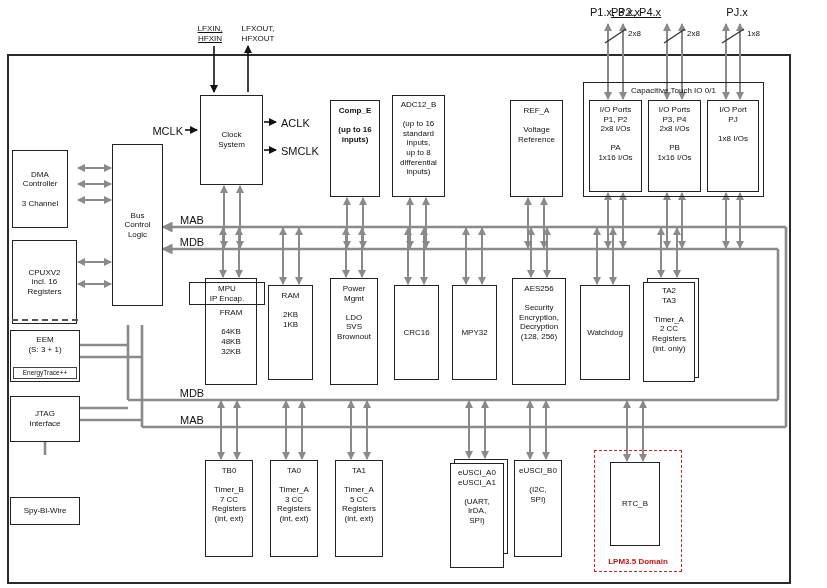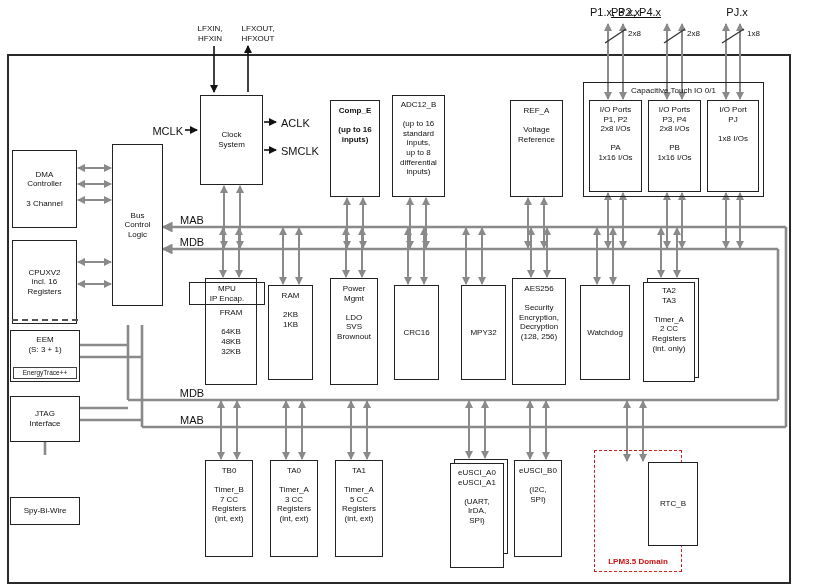--- a/index.html
+++ b/index.html
@@ -129,39 +129,39 @@
 
     <g stroke="#111" stroke-width="1.6" fill="none">
       <line x1="214" y1="46" x2="214" y2="92" marker-end="url(#ab)"></line>
       <line x1="248" y1="92" x2="248" y2="46" marker-end="url(#ab)"></line>
       <line x1="185" y1="130" x2="197" y2="130" marker-end="url(#ab)"></line>
       <line x1="264" y1="122" x2="276" y2="122" marker-end="url(#ab)"></line>
       <line x1="264" y1="150" x2="276" y2="150" marker-end="url(#ab)"></line>
     </g>
   </svg>
 
-  <div class="lbl small" style="left:188px;top:24px;width:44px;">LFXIN,
+  <div class="lbl small" style="left:188px;top:24px;width:44px;text-decoration:underline;">LFXIN,
 HFXIN</div>
   <div class="lbl small" style="left:232px;top:24px;width:52px;">LFXOUT,
 HFXOUT</div>
   <div class="lbl right" style="left:150px;top:125px;width:33px;">MCLK</div>
   <div class="lbl" style="left:281px;top:117px;width:34px;text-align:left;">ACLK</div>
   <div class="lbl" style="left:281px;top:145px;width:40px;text-align:left;">SMCLK</div>
   <div class="lbl" style="left:178px;top:214px;width:28px;">MAB</div>
   <div class="lbl" style="left:178px;top:236px;width:28px;">MDB</div>
   <div class="lbl" style="left:178px;top:387px;width:28px;">MDB</div>
   <div class="lbl" style="left:178px;top:414px;width:28px;">MAB</div>
   <div class="lbl" style="left:584px;top:6px;width:62px;">P1.x, P2.x</div>
   <div class="lbl" style="left:605px;top:6px;width:62px;text-decoration:underline;">P3.x, P4.x</div>
   <div class="lbl" style="left:712px;top:6px;width:50px;">PJ.x</div>
   <div class="lbl small" style="left:628px;top:29px;width:26px;text-align:left;">2x8</div>
   <div class="lbl small" style="left:687px;top:29px;width:26px;text-align:left;">2x8</div>
   <div class="lbl small" style="left:747px;top:29px;width:26px;text-align:left;">1x8</div>
 
-  <div class="box vc" style="left:12px;top:150px;width:65px;height:78px;">
+  <div class="box vc" style="left:12px;top:150px;width:56px;height:78px;">
     <span class="bt">DMA
 Controller
 
 3 Channel</span>
   </div>
   <div class="box vc" style="left:12px;top:240px;width:65px;height:84px;">
     <span class="bt">CPUXV2
 incl. 16
 Registers</span>
   </div>
@@ -257,21 +257,21 @@
     <span class="bt">Power
 Mgmt
 
 LDO
 SVS
 Brownout</span>
   </div>
   <div class="box vc" style="left:394px;top:285px;width:45px;height:95px;">
     <span class="bt">CRC16</span>
   </div>
-  <div class="box vc" style="left:452px;top:285px;width:45px;height:95px;margin-left:9px;">
+  <div class="box vc" style="left:452px;top:285px;width:45px;height:95px;">
     <span class="bt">MPY32</span>
   </div>
   <div class="box" style="left:512px;top:278px;width:54px;height:107px;">
     <span class="bt">AES256
 
 Security
 Encryption,
 Decryption
 (128, 256)</span>
   </div>
@@ -323,18 +323,18 @@
 SPI)</span>
   </div>
   <div class="box" style="left:514px;top:460px;width:48px;height:97px;">
     <span class="bt">eUSCI_B0
 
 (I2C,
 SPI)</span>
   </div>
 
   <div class="lpm" style="left:594px;top:450px;width:88px;height:122px;"></div>
-  <div class="box vc" style="left:610px;top:462px;width:50px;height:84px;margin-left:38px;">
+  <div class="box vc" style="left:610px;top:462px;width:50px;height:84px;">
     <span class="bt">RTC_B</span>
   </div>
   <div class="lbl lpm-label" style="left:598px;top:557px;width:80px;">LPM3.5 Domain</div>
 
 </div>
 
 </body></html>

